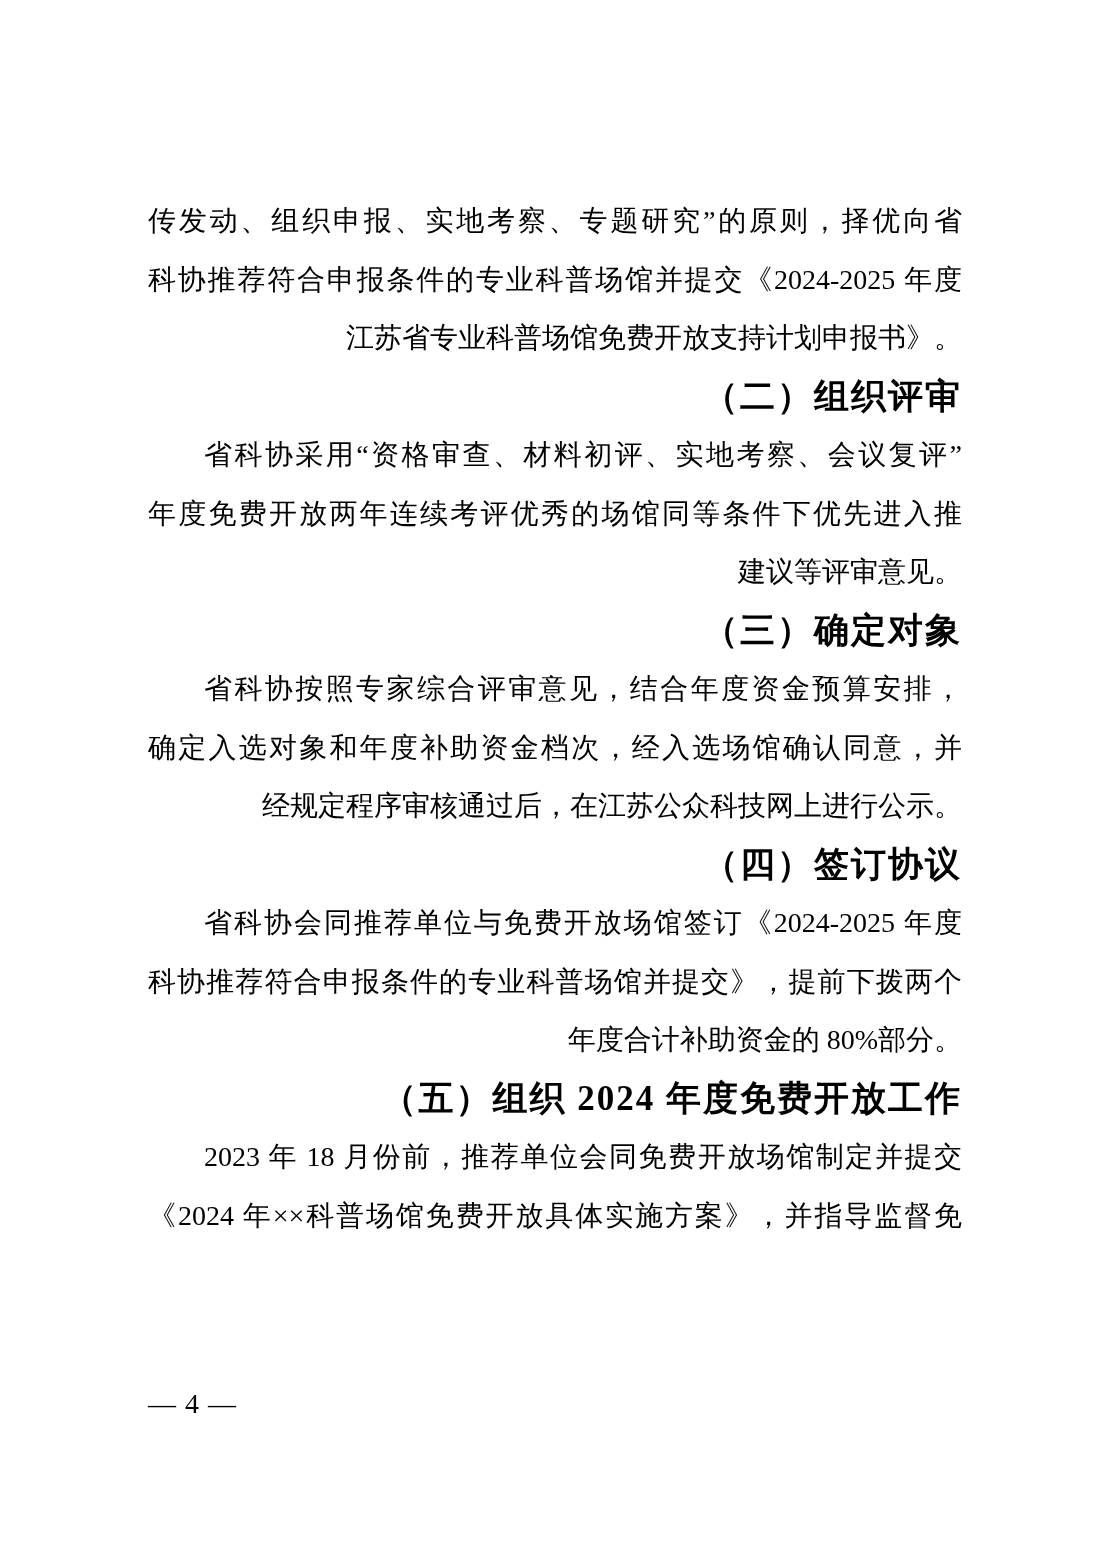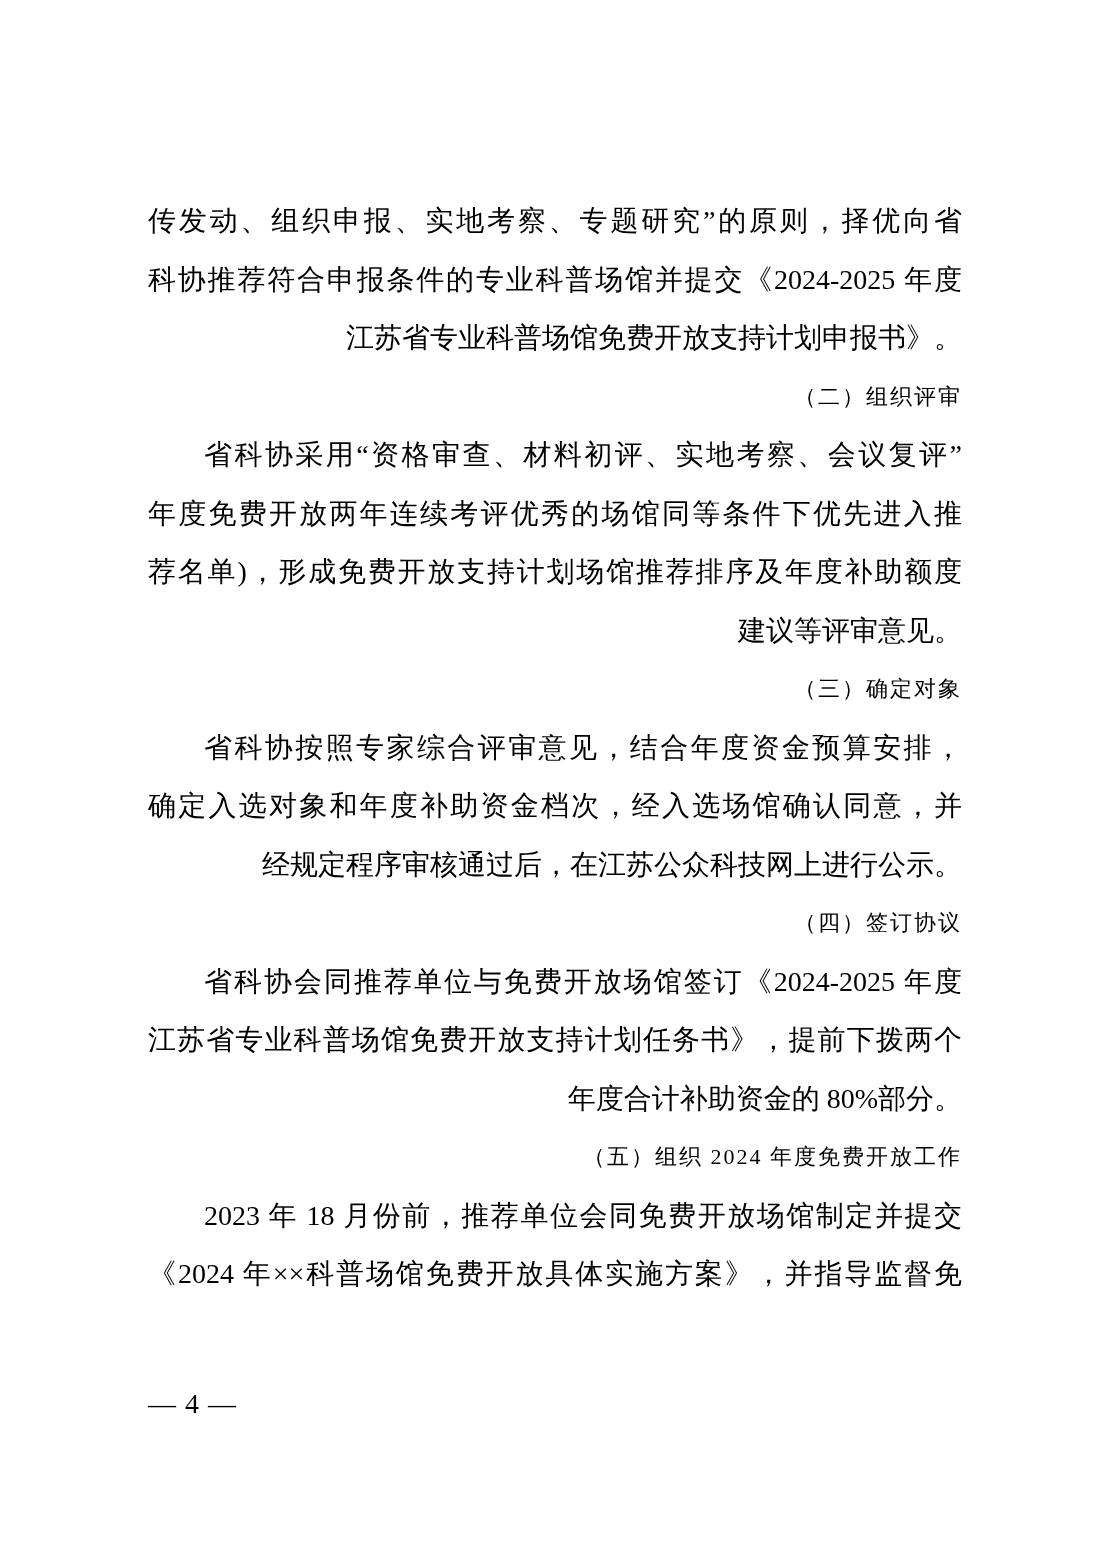--- a/index.html
+++ b/index.html
@@ -38,22 +38,22 @@
   }
   .line.justify {
     text-align: justify;
     text-align-last: justify;
     text-justify: inter-character;
   }
   .line.indent {
     text-indent: 2em;
   }
   .line.heading {
-    font-weight: normal;
-    font-size: 22px;
+    font-weight: bold;
+    font-size: 35px;
     letter-spacing: 2px;
   }
   .footer {
     position: absolute;
     left: 148px;
     top: 1388px;
     height: 32px;
     line-height: 32px;
     font-size: 28px;
     letter-spacing: 1px;
@@ -63,29 +63,28 @@
 <body>
 
 <div class="page">
   <div class="content">
     <div class="line justify">传发动、组织申报、实地考察、专题研究”的原则，择优向省</div>
     <div class="line justify">科协推荐符合申报条件的专业科普场馆并提交《2024-2025 年度</div>
     <div class="line">江苏省专业科普场馆免费开放支持计划申报书》。</div>
     <div class="line heading indent">（二）组织评审</div>
     <div class="line justify indent">省科协采用“资格审查、材料初评、实地考察、会议复评”</div>
     <div class="line justify">年度免费开放两年连续考评优秀的场馆同等条件下优先进入推</div>
-    <div class="line justify">荐名单)，形成免费开放支持计划场馆推荐排序及年度补助额度</div>
     <div class="line">建议等评审意见。</div>
     <div class="line heading indent">（三）确定对象</div>
     <div class="line justify indent">省科协按照专家综合评审意见，结合年度资金预算安排，</div>
     <div class="line justify">确定入选对象和年度补助资金档次，经入选场馆确认同意，并</div>
     <div class="line">经规定程序审核通过后，在江苏公众科技网上进行公示。</div>
     <div class="line heading indent">（四）签订协议</div>
     <div class="line justify indent">省科协会同推荐单位与免费开放场馆签订《2024-2025 年度</div>
-    <div class="line justify">江苏省专业科普场馆免费开放支持计划任务书》，提前下拨两个</div>
+    <div class="line justify">科协推荐符合申报条件的专业科普场馆并提交》，提前下拨两个</div>
     <div class="line">年度合计补助资金的 80%部分。</div>
     <div class="line heading indent">（五）组织 2024 年度免费开放工作</div>
     <div class="line justify indent">2023 年 18 月份前，推荐单位会同免费开放场馆制定并提交</div>
     <div class="line justify">《2024 年××科普场馆免费开放具体实施方案》，并指导监督免</div>
   </div>
 
   <div class="footer">— 4 —</div>
 </div>
 
 </body></html>

